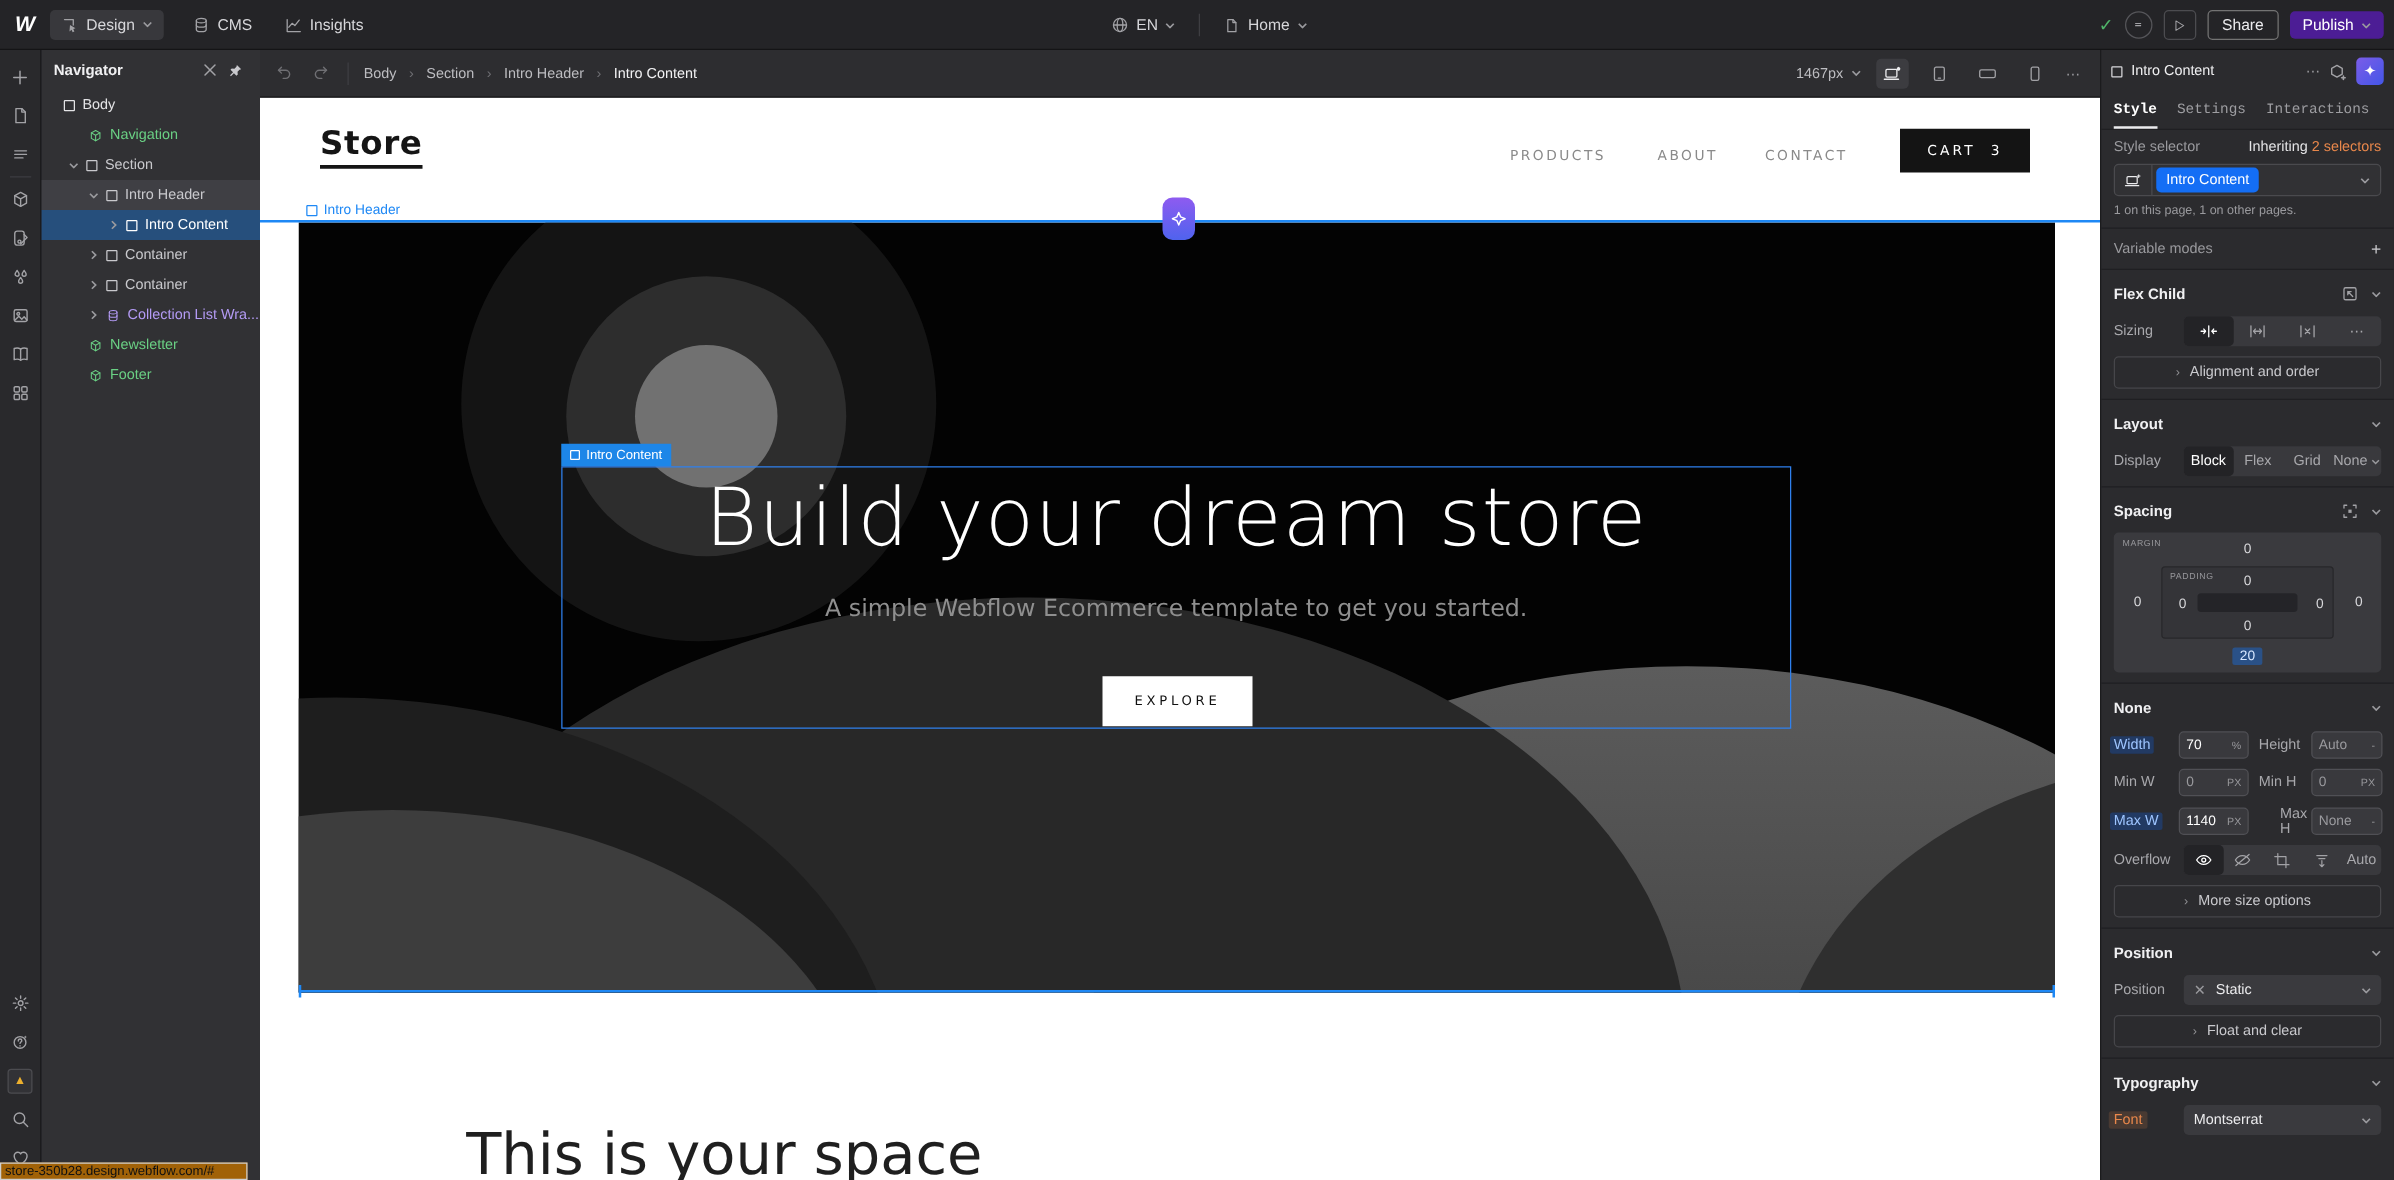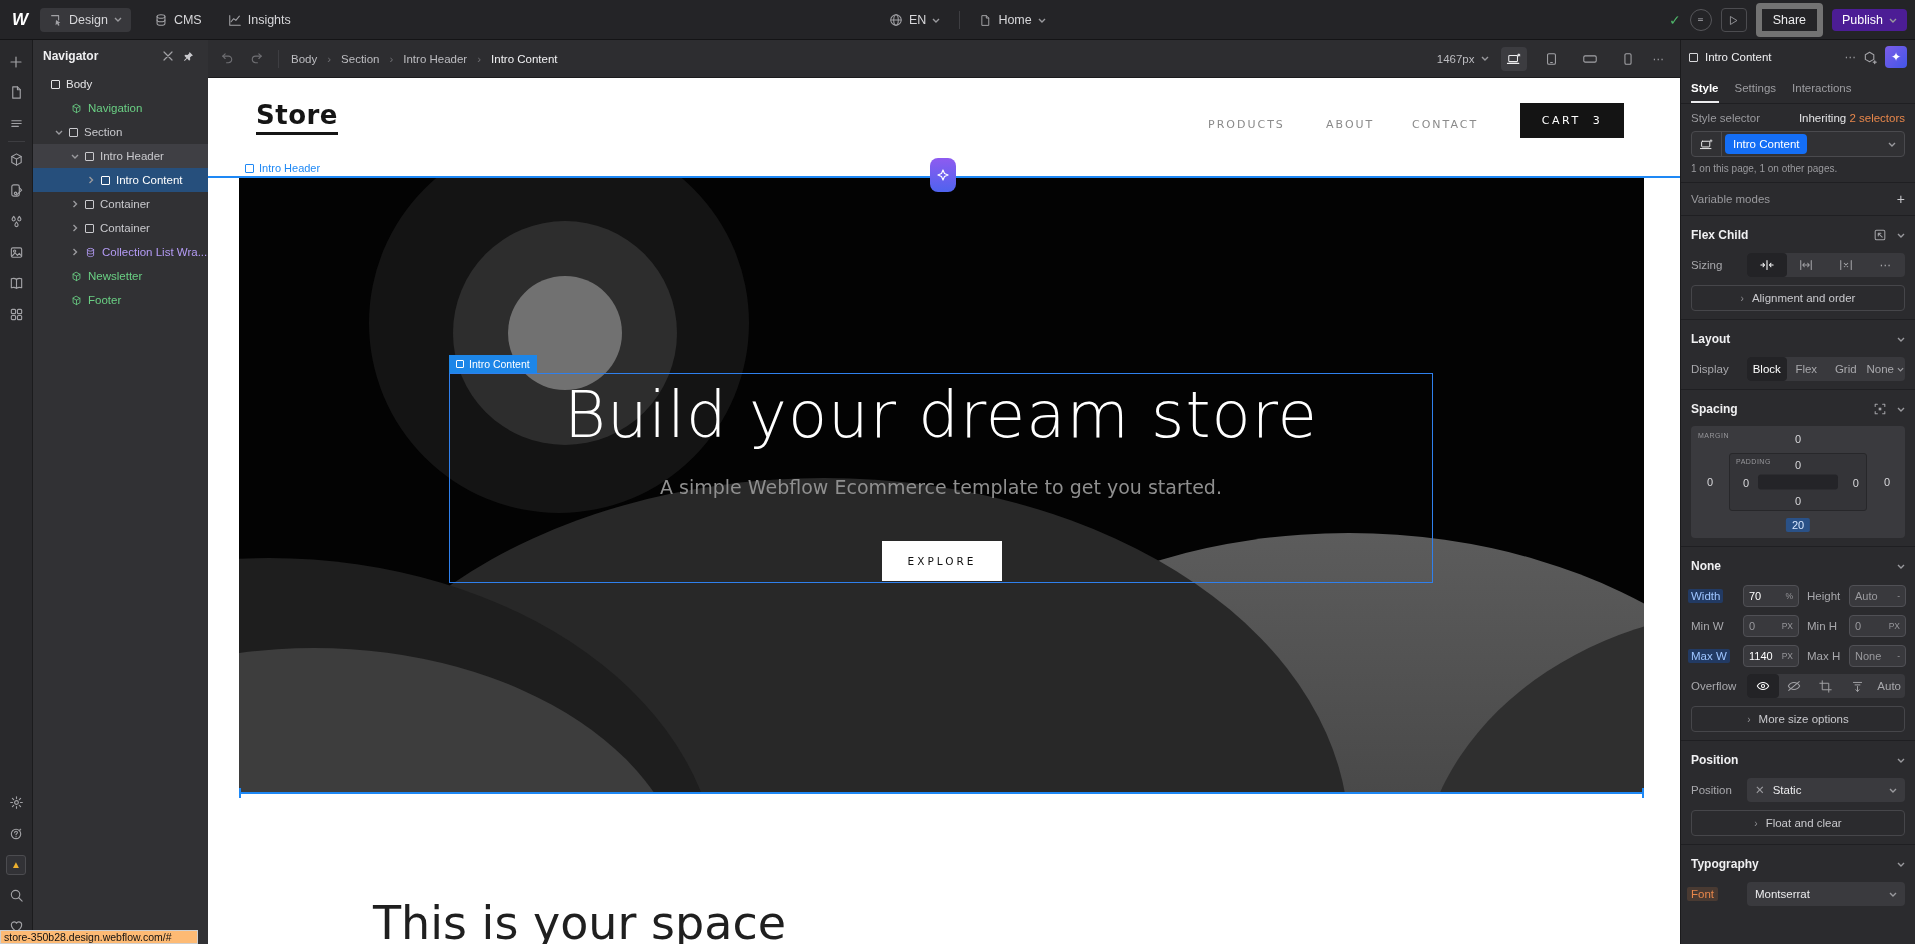--- a/index.html
+++ b/index.html
@@ -16,21 +16,21 @@
   .tb-btn { display:flex; align-items:center; gap:6px; padding:5px 9px; border-radius:4px; cursor:pointer; }
   .tb-btn.boxed { background:#38383c; }
   .tb-group { display:flex; align-items:center; gap:6px; }
   .chev { stroke:#9a9a9e; fill:none; stroke-width:1.4; }
   .tb-center { position:absolute; left:880px; top:0; height:40px; display:flex; align-items:center; gap:10px; }
   .tb-divider { width:1px; height:18px; background:#3e3e42; }
   .tb-right { position:absolute; right:8px; top:0; height:40px; display:flex; align-items:center; gap:9px; }
   .check { color:#4fb469; font-size:14px; }
   .round-ic { width:22px; height:22px; border:1px solid #56565a; border-radius:50%; display:flex; align-items:center; justify-content:center; }
   .sq-ic { width:26px; height:24px; border:1px solid #4c4c50; border-radius:4px; display:flex; align-items:center; justify-content:center; }
-  .share-btn { border:6px solid #737373; border-radius:4px; padding:4px 11px; color:#ececee; }
+  .share-btn { border:1px solid #737373; border-radius:4px; padding:4px 11px; color:#ececee; }
   .publish-btn { background:#4c1d95; border-radius:4px; padding:4px 10px; display:flex; gap:6px; align-items:center; color:#fff; }
 
   
   #toolbar { left:0; top:40px; width:33px; height:904px; background:#29292c; border-right:1px solid #1b1b1d;
     display:flex; flex-direction:column; align-items:center; z-index:30; }
   .tool { width:33px; height:31px; display:flex; align-items:center; justify-content:center; cursor:pointer; }
   .tool-div { width:17px; height:1px; background:#3d3d41; margin:2px 0; }
   .tool-bottom { margin-top:auto; display:flex; flex-direction:column; align-items:center; padding-bottom:2px; }
   .upgrade { width:20px; height:20px; border:1px solid #4c4c50; border-radius:3px; background:#323236;
     display:flex; align-items:center; justify-content:center; color:#edb02e; font-size:10px; }
@@ -89,21 +89,21 @@
 
   
   #panel { left:1680px; top:40px; width:235px; height:904px; background:#2b2b2e; border-left:1px solid #1b1b1d;
     color:#c9c9cd; font-size:11.5px; z-index:30; overflow:hidden; }
   .p-head { height:34px; display:flex; align-items:center; gap:7px; padding:0 8px; }
   .p-title { color:#f0f0f2; flex:1; }
   .p-head .gap { margin-left:auto; }
   .ai-btn { width:22px; height:22px; border-radius:4px; background:linear-gradient(135deg,#7b5de8,#4356e8);
     color:#fff; display:flex; align-items:center; justify-content:center; font-size:12px; cursor:pointer; }
   .p-tabs { height:30px; display:flex; gap:16px; padding:0 10px; border-bottom:1px solid #1f1f22; align-items:stretch; }
-  .p-tab { display:flex; align-items:center; color:#9d9da1; cursor:pointer; border-bottom:2px solid transparent; }
+  .p-tab { display:flex; align-items:center; color:#9d9da1; cursor:pointer; border-bottom:2px solid transparent;font-family:Liberation Mono, monospace; }
   .p-tab.active { color:#fff; font-weight:bold; border-bottom-color:#ececee; }
   .sec { padding:8px 10px; border-bottom:1px solid #1f1f22; }
   .sec-head { display:flex; align-items:center; height:22px; }
   .sec-head b { color:#f0f0f2; font-size:12px; flex:1; }
   .sec-head .hic { margin-right:10px; }
   .row { display:flex; align-items:center; margin-top:7px; }
   .rlabel { width:56px; color:#a8a8ac; flex:none; }
   .muted { color:#9a9a9e; }
   .orange { color:#e8874b; }
   .sel-row { margin-top:7px; height:26px; border:1px solid #4a4a4e; border-radius:4px; background:#313134;
@@ -134,21 +134,21 @@
   .fld .unit { color:#97979b; font-size:8.5px; }
   .fld.off { color:#9a9a9e; }
   .lbl-set { color:#9ec5ff; background:#223a63; border-radius:2px; padding:1px 3px; margin-left:-3px; }
   .flabel { color:#a8a8ac; }
   .dd { flex:1; height:24px; background:#3a3a3e; border-radius:4px; display:flex; align-items:center; padding:0 8px; gap:8px; color:#ececee; cursor:pointer; }
   .dd .x { color:#9a9a9e; }
   .dd .cv { margin-left:auto; }
   .font-chip { color:#e8874b; background:rgba(232,135,75,.16); border-radius:2px; padding:1px 4px; margin-left:-4px; }
 
   
-  #statusbar { left:0; top:930px; width:198px; height:14px; background:#fdba74; color:#111;
+  #statusbar { left:0; top:930px; width:198px; height:14px; background:#a16207; color:#111;
     font-size:10.5px; display:flex; align-items:center; padding:0 3px; z-index:50; border:1px solid #cfcfcf; }
 </style>
 </head>
 <body>
 
 <div id="topbar" class="abs">
   <div class="logo-w">W</div>
   <div class="tb-btn boxed">
     <svg class="ico" width="14" height="14" viewBox="0 0 16 16">
         <path d="M3 3h8v5"></path>
@@ -666,21 +666,21 @@
       <span class="fld off">
           <span>0</span>
           <span class="unit">PX</span>
         </span>
 
       <span class="flabel"><span class="lbl-set">Max W</span></span>
       <span class="fld">
           <span>1140</span>
           <span class="unit">PX</span>
         </span>
-      <span class="flabel" style="padding-left:8px">Max H</span>
+      <span class="flabel" style="padding-left:25px">Max H</span>
       <span class="fld off">
           <span>None</span>
           <span class="unit">-</span>
         </span>
     </div>
     <div class="row">
       <span class="rlabel">Overflow</span>
       <div class="seg">
         <span class="seg-it active">
           <svg class="ico" width="14" height="12" viewBox="0 0 16 12" style="stroke:#fff">

